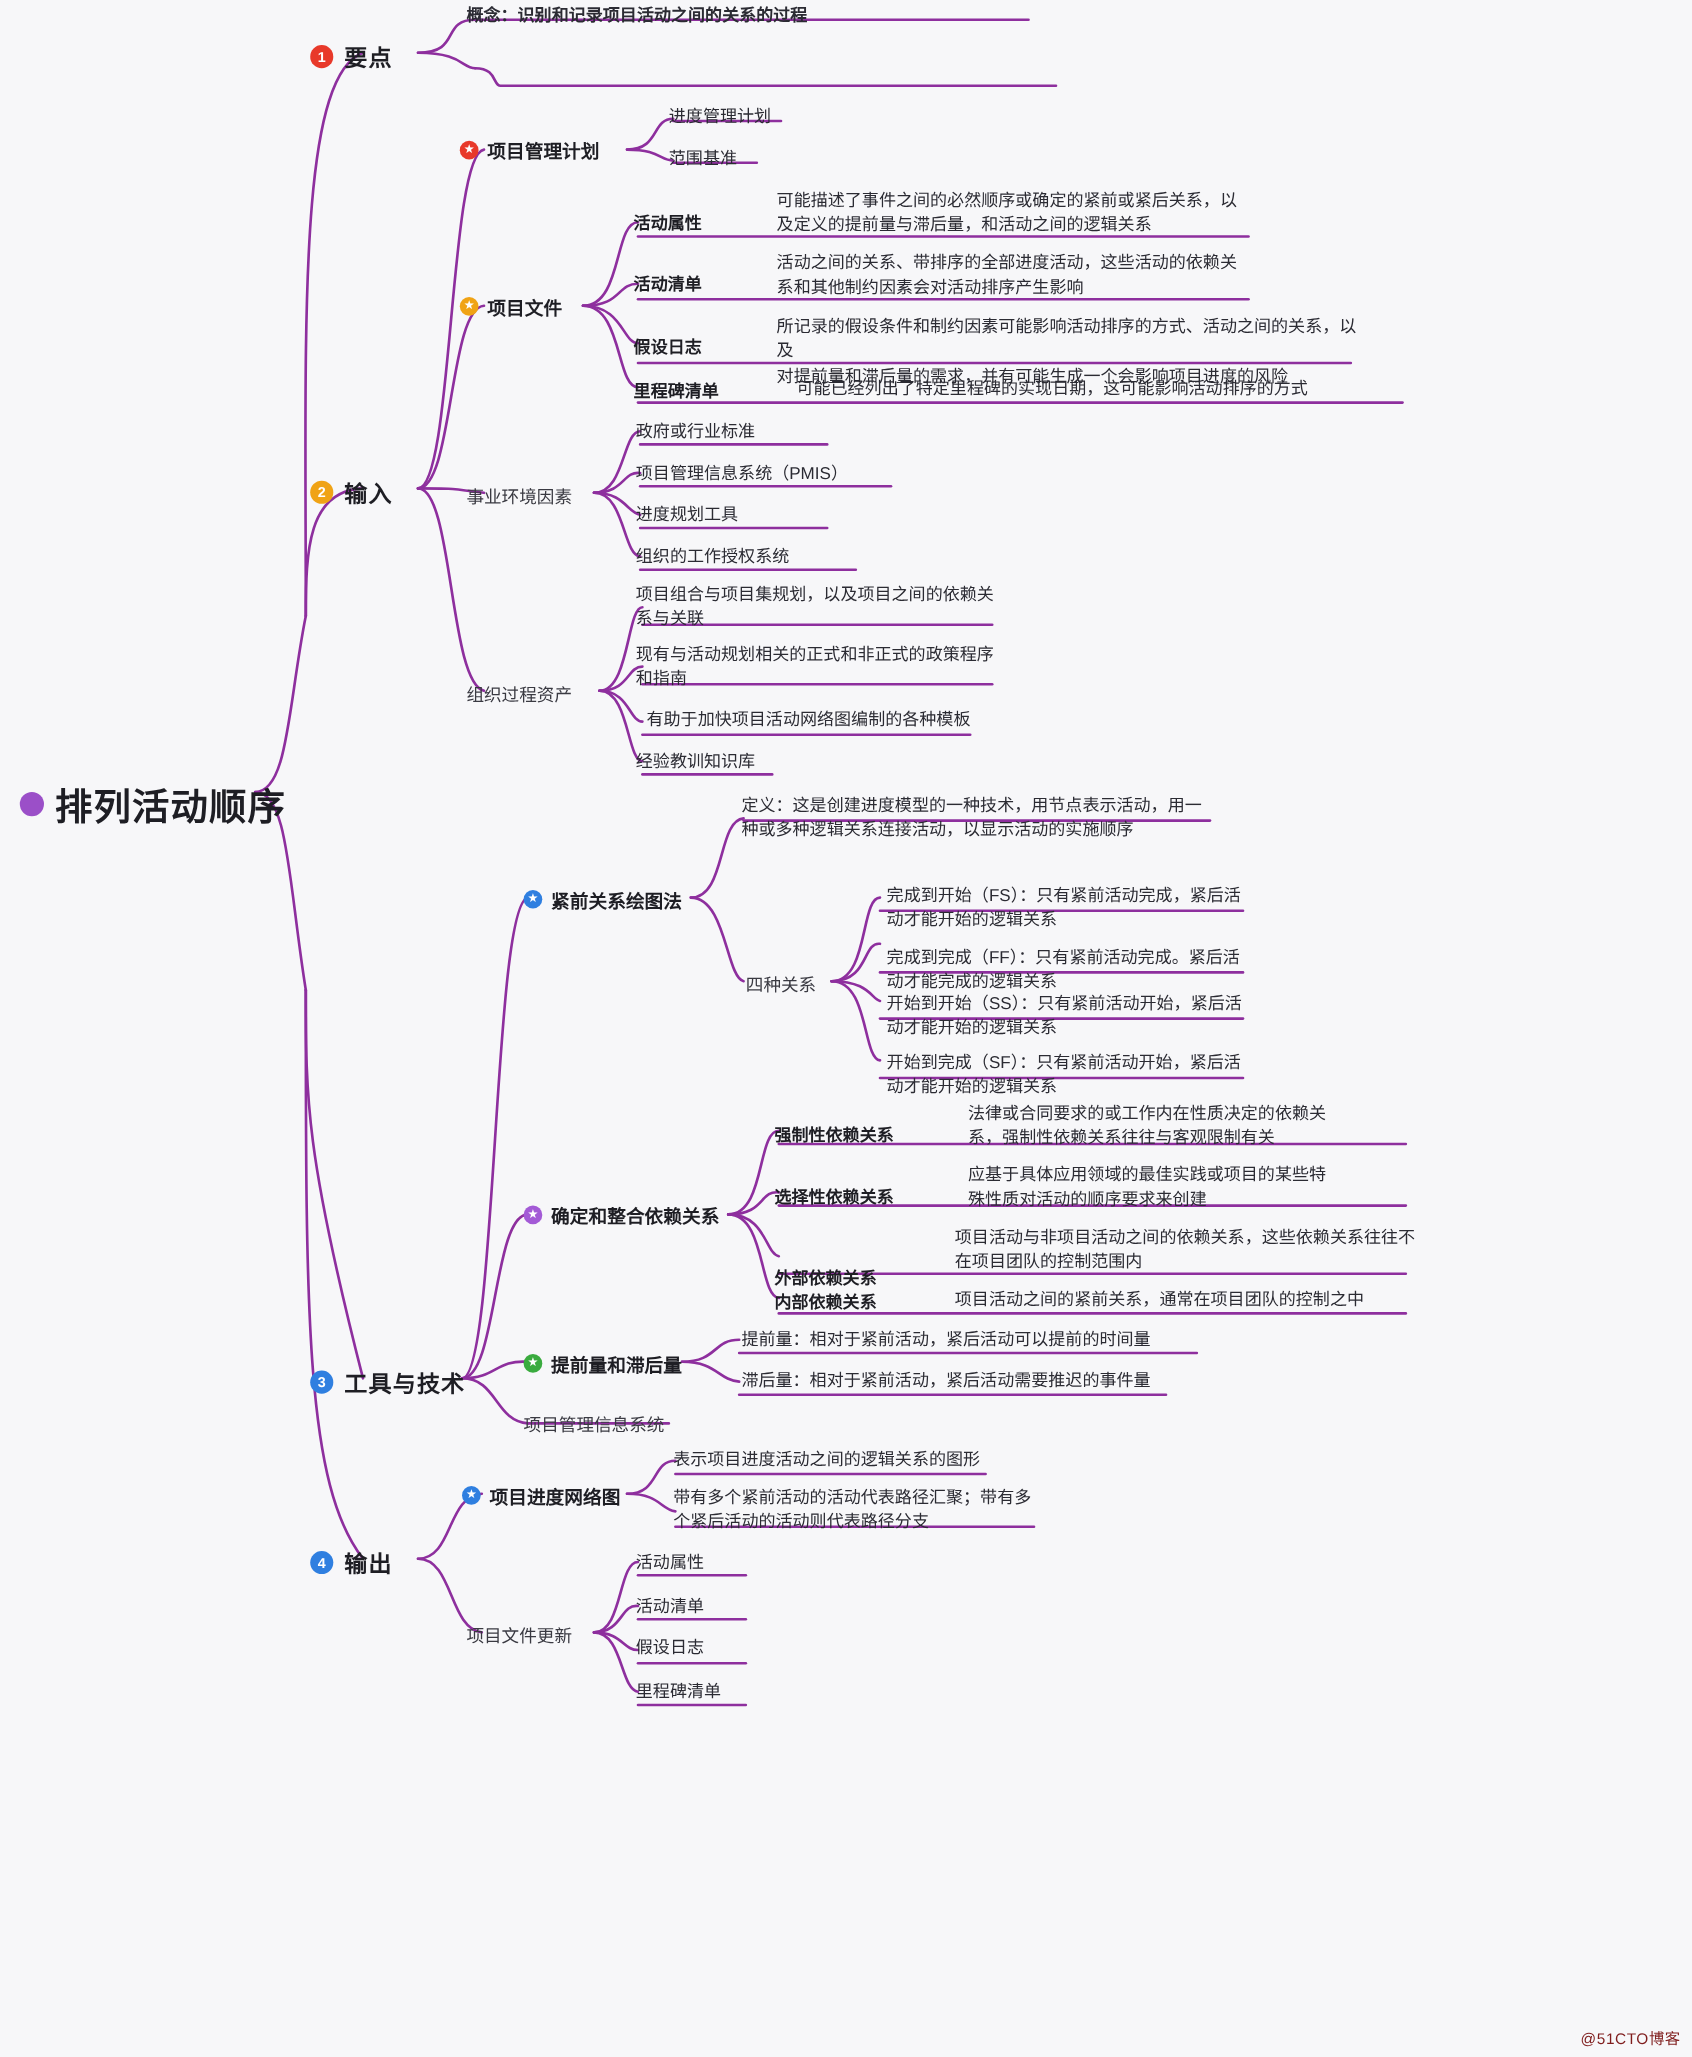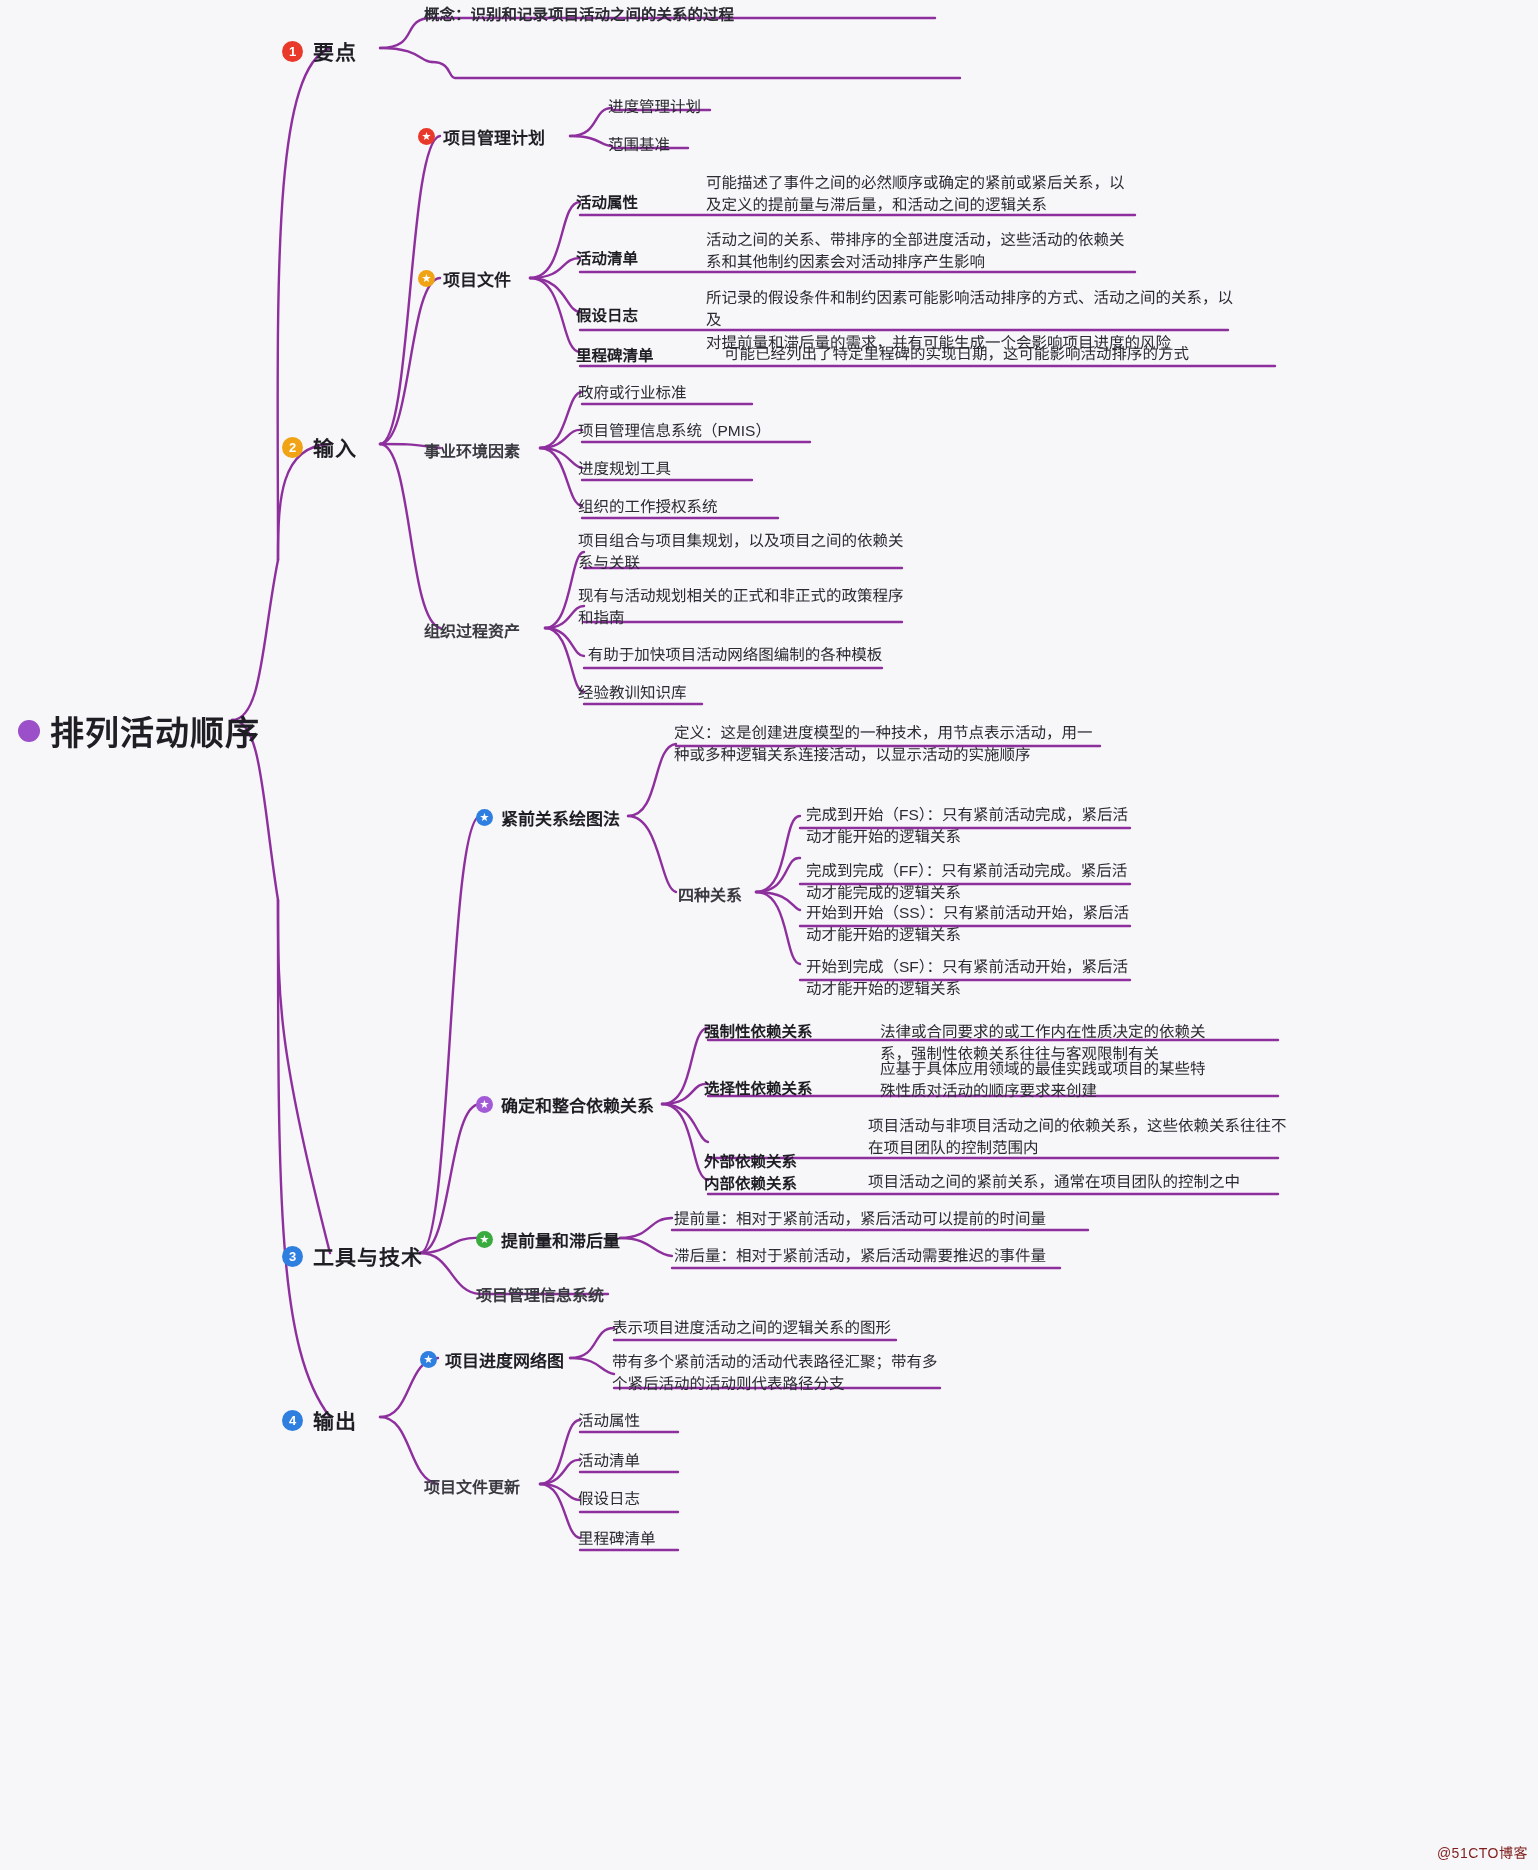--- a/index.html
+++ b/index.html
@@ -22,21 +22,21 @@
 
   
   .l1{display:flex;align-items:center;gap:10px;}
   .l1 .txt{font-size:21px;font-weight:bold;color:#1e1e24;letter-spacing:1px;}
   .badge{width:21px;height:21px;border-radius:50%;flex:none;color:#fff;
          font-size:13px;line-height:21px;text-align:center;font-weight:bold;}
 
   
   .l2{display:flex;align-items:center;gap:8px;}
   .l2 .txt{font-size:17px;font-weight:bold;color:#1e1e24;}
-  .l2plain .txt{font-size:16px;font-weight:bold;color:#3a3a42;}
+  .l2plain .txt{font-size:16px;font-weight:normal;color:#3a3a42;}
   .star{width:17px;height:17px;border-radius:50%;flex:none;position:relative;}
   .star::after{content:"\2605";position:absolute;left:0;top:0;width:17px;height:17px;
     line-height:17px;text-align:center;font-size:11px;color:#fff;}
 
   
   .leaf .txt{font-size:15.5px;line-height:1.45;color:#2b2b33;}
   .leaf.bold .txt{font-weight:bold;font-size:15.5px;}
   .term .txt{font-size:15.5px;font-weight:bold;color:#1e1e24;}
 
   .wm{position:absolute;right:10px;bottom:8px;font-size:14px;color:#7f1d1d;letter-spacing:.5px;}
@@ -280,21 +280,21 @@
 动才能开始的逻辑关系</span>
   </div>
 
   <div class="node l2" style="left:476px;top:1092px;">
     <span class="star" style="background:#a35ad6"></span>
     <span class="txt">确定和整合依赖关系</span>
   </div>
   <div class="node term" style="left:704px;top:1019px;width:160px;">
     <span class="txt">强制性依赖关系</span>
   </div>
-  <div class="node leaf" style="left:880px;top:1002px;width:400px;margin-top:19px;">
+  <div class="node leaf" style="left:880px;top:1002px;width:400px;">
     <span class="txt">法律或合同要求的或工作内在性质决定的依赖关
 系，强制性依赖关系往往与客观限制有关</span>
   </div>
   <div class="node term" style="left:704px;top:1076px;width:160px;">
     <span class="txt">选择性依赖关系</span>
   </div>
   <div class="node leaf" style="left:880px;top:1058px;width:400px;">
     <span class="txt">应基于具体应用领域的最佳实践或项目的某些特
 殊性质对活动的顺序要求来创建</span>
   </div>

